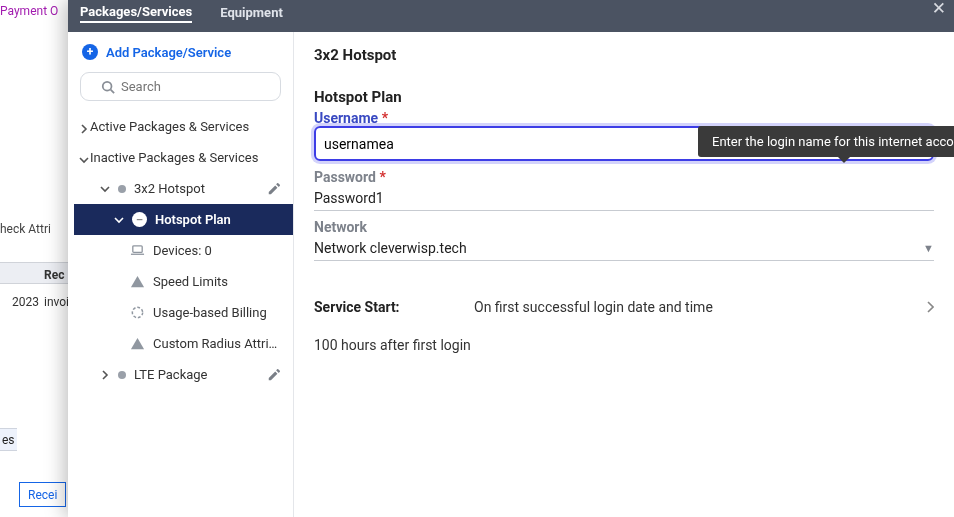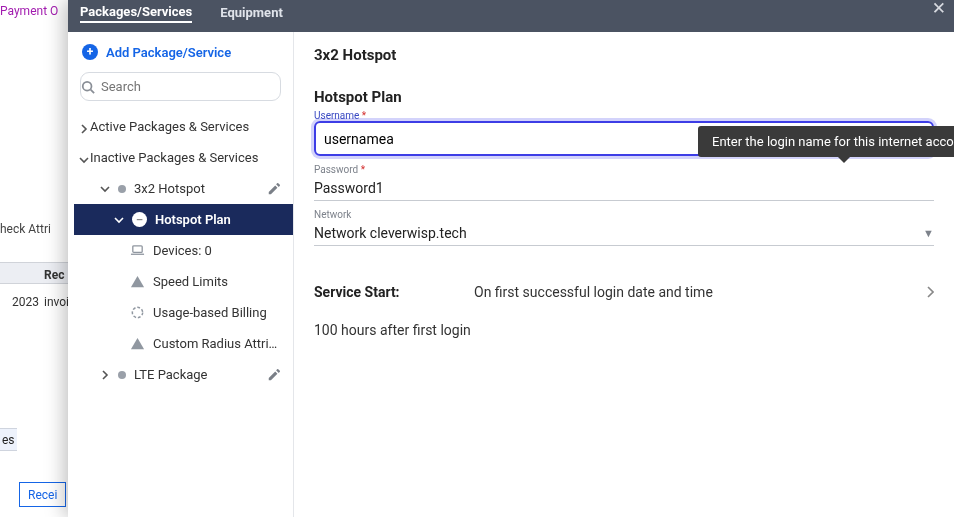--- a/index.html
+++ b/index.html
@@ -36,21 +36,21 @@
 
     .panel-body { flex:1; display:flex; overflow:hidden; }
 
     
     .sidebar {
       width: 226px; border-right:1px solid #e4e6ea; display:flex; flex-direction:column; background:#fff;
     }
     .add-row { padding:12px 14px; display:flex; align-items:center; gap:8px; color:#1565e6; font-weight:600; font-size:13px; cursor:pointer; }
     .plus-badge { width:16px; height:16px; border-radius:50%; background:#1565e6; display:inline-flex; align-items:center; justify-content:center; color:#fff; font-size:12px; font-weight:700; line-height:1;}
     .search-wrap { padding:0 12px 10px 12px; }
-    .search-box { display:flex; align-items:center; border:1px solid #d7dbe1; border-radius:9px; padding:6px 0; color:#7a7f87; gap:6px; }
+    .search-box { display:flex; align-items:center; border:1px solid #d7dbe1; border-radius:9px; padding:6px 20px; color:#7a7f87; gap:6px; }
     .search-box input { border:none; outline:none; font-size:13px; flex:1; background:transparent; }
     .mag { width:14px; height:14px; display:inline-block; }
 
     .category { padding:8px 10px; display:flex; align-items:flex-end; font-size:13px; color:#333; cursor:pointer;}
     .category .chev { width:12px; display:inline-flex; justify-content:center; color:#555; }
     .tree { padding-left:6px; }
     .tree-row { display:flex; align-items:center; padding:8px 6px 8px 20px; font-size:13px; color:#333; position:relative; }
     .tree-row .row-left { display:flex; align-items:center; gap:8px; flex:1; min-width:0; }
     .tree-row .label-text { white-space:nowrap; overflow:hidden; text-overflow:ellipsis; }
     .dot { width:8px; height:8px; border-radius:50%; background:#9aa0a9; display:inline-block; }
@@ -65,21 +65,21 @@
     .selected .badge-minus { background:#fff; color:#888; }
     .badge-minus { width:15px; height:15px; border-radius:50%; background:#9aa0a9; color:#fff; display:inline-flex; align-items:center; justify-content:center; font-size:11px; font-weight:700; line-height:1;}
     .grey-ico { color:#9097a0; }
 
     
     .main { flex:1; padding:14px 20px 0 20px; position:relative; }
     .main h2 { font-size:15px; font-weight:700; margin-bottom:24px; }
     .section-title { font-size:15px; font-weight:700; margin:18px 0 4px 0; }
 
     .field { margin-top:2px; }
-    .field-label { font-size:10px; color:#3949c2; font-weight:400; }
+    .field-label { font-size:14px; color:#3949c2; font-weight:700; }
     .field-label.grey { color:#7d828b; }
     .req { color:#d32f2f; }
     .sep-line { border-bottom:1px solid #c7cbd1; }
     .value-line { font-size:14px; padding:5px 0 4px 0; }
     .sel-line { display:flex; align-items:center; justify-content:space-between; }
     .caret-down { color:#7d828b; font-size:11px; }
 
     .username-box {
       border:2px solid #3d3de6; border-radius:6px; padding:6px 8px;
       box-shadow:0 0 0 3px rgba(80,80,240,0.25);

